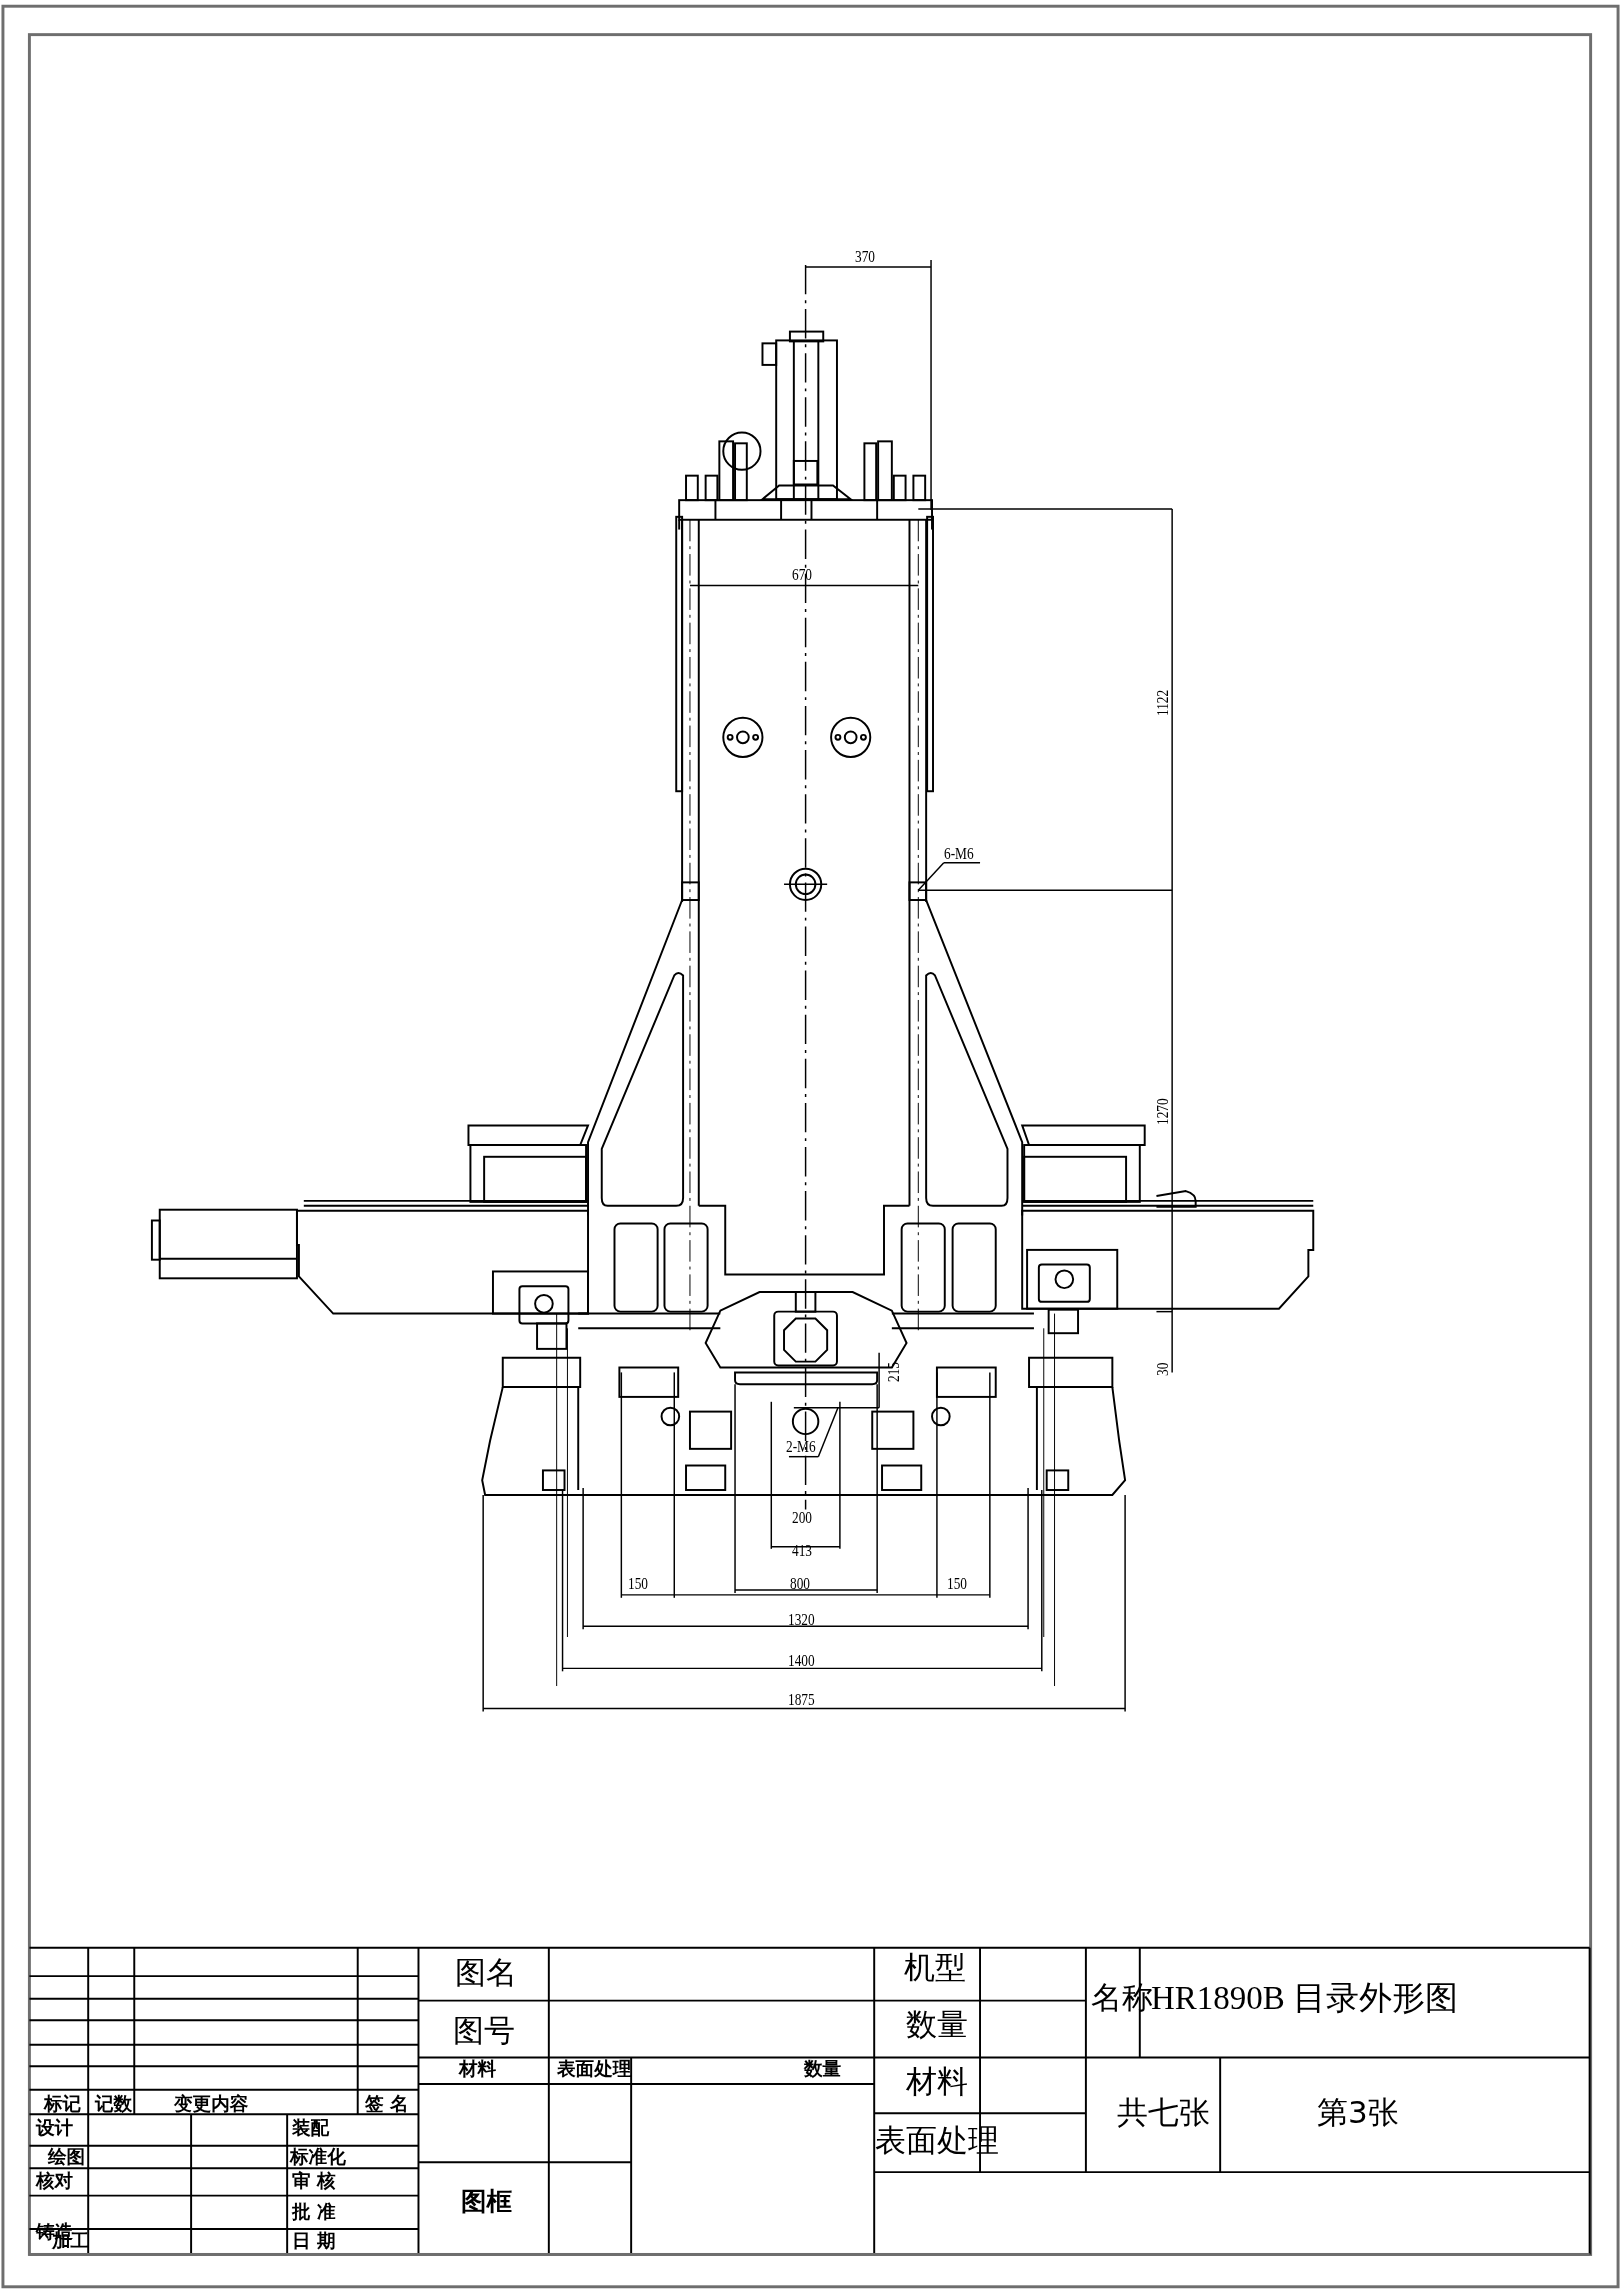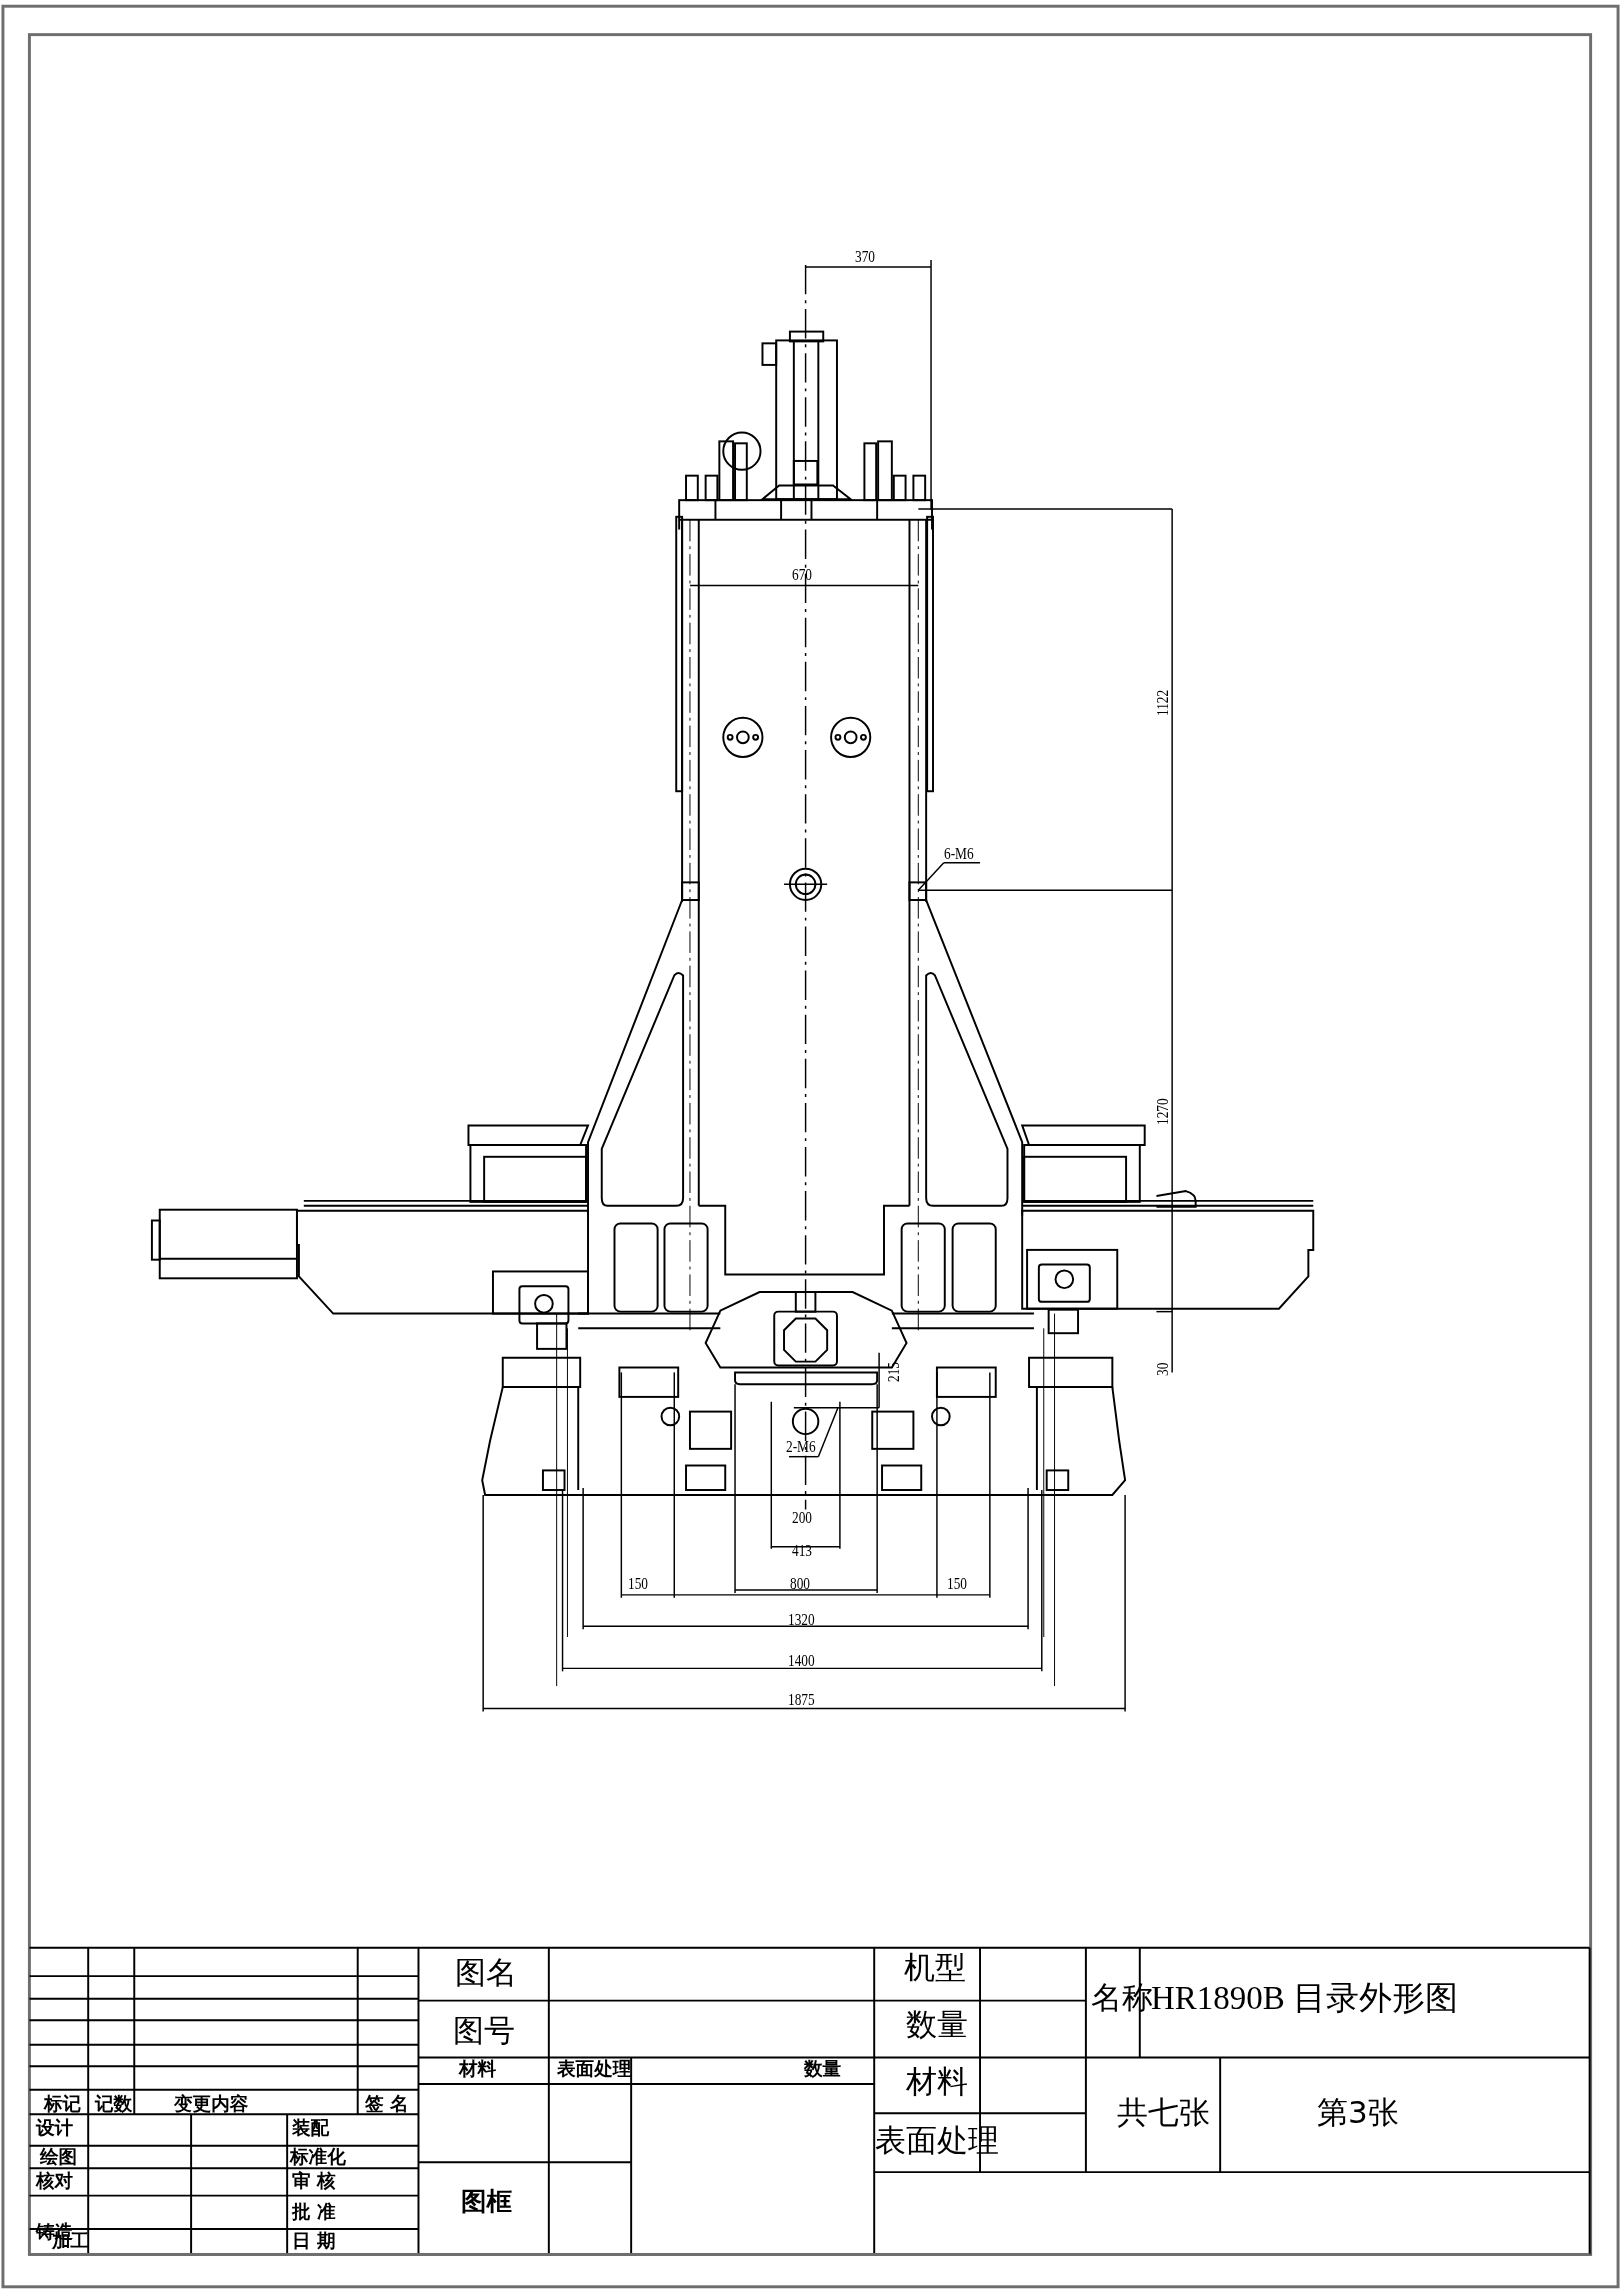--- a/index.html
+++ b/index.html
@@ -282,21 +282,21 @@
 <span class="t dim" style="left:788px; top:1612px;">1320</span>
 <span class="t dim" style="left:788px; top:1653px;">1400</span>
 <span class="t dim" style="left:788px; top:1692px;">1875</span>
 
 <span class="t cell-s" style="left:44px; top:2095px;">标记</span>
 <span class="t cell-s" style="left:95px; top:2095px;">记数</span>
 <span class="t cell-s" style="left:174px; top:2095px;">变更内容</span>
 <span class="t cell-s" style="left:365px; top:2095px;text-align:right;">签 名</span>
 
 <span class="t cell-s" style="left:36px; top:2119px;">设计</span>
-<span class="t cell-s" style="left:40px; top:2148px;text-align:center;">绘图</span>
+<span class="t cell-s" style="left:48px; top:2148px;text-align:center;">绘图</span>
 <span class="t cell-s" style="left:36px; top:2172px;">核对</span>
 <span class="t cell-s" style="left:36px; top:2203px;margin-top:20px;">铸造</span>
 <span class="t cell-s" style="left:52px; top:2232px;">加工</span>
 <span class="t cell-s" style="left:292px; top:2119px;">装配</span>
 <span class="t cell-s" style="left:290px; top:2148px;">标准化</span>
 <span class="t cell-s" style="left:292px; top:2172px;">审 核</span>
 <span class="t cell-s" style="left:292px; top:2203px;">批 准</span>
 <span class="t cell-s" style="left:292px; top:2232px;">日 期</span>
 
 <span class="t cell-m" style="left:455px; top:1957px;">图名</span>

